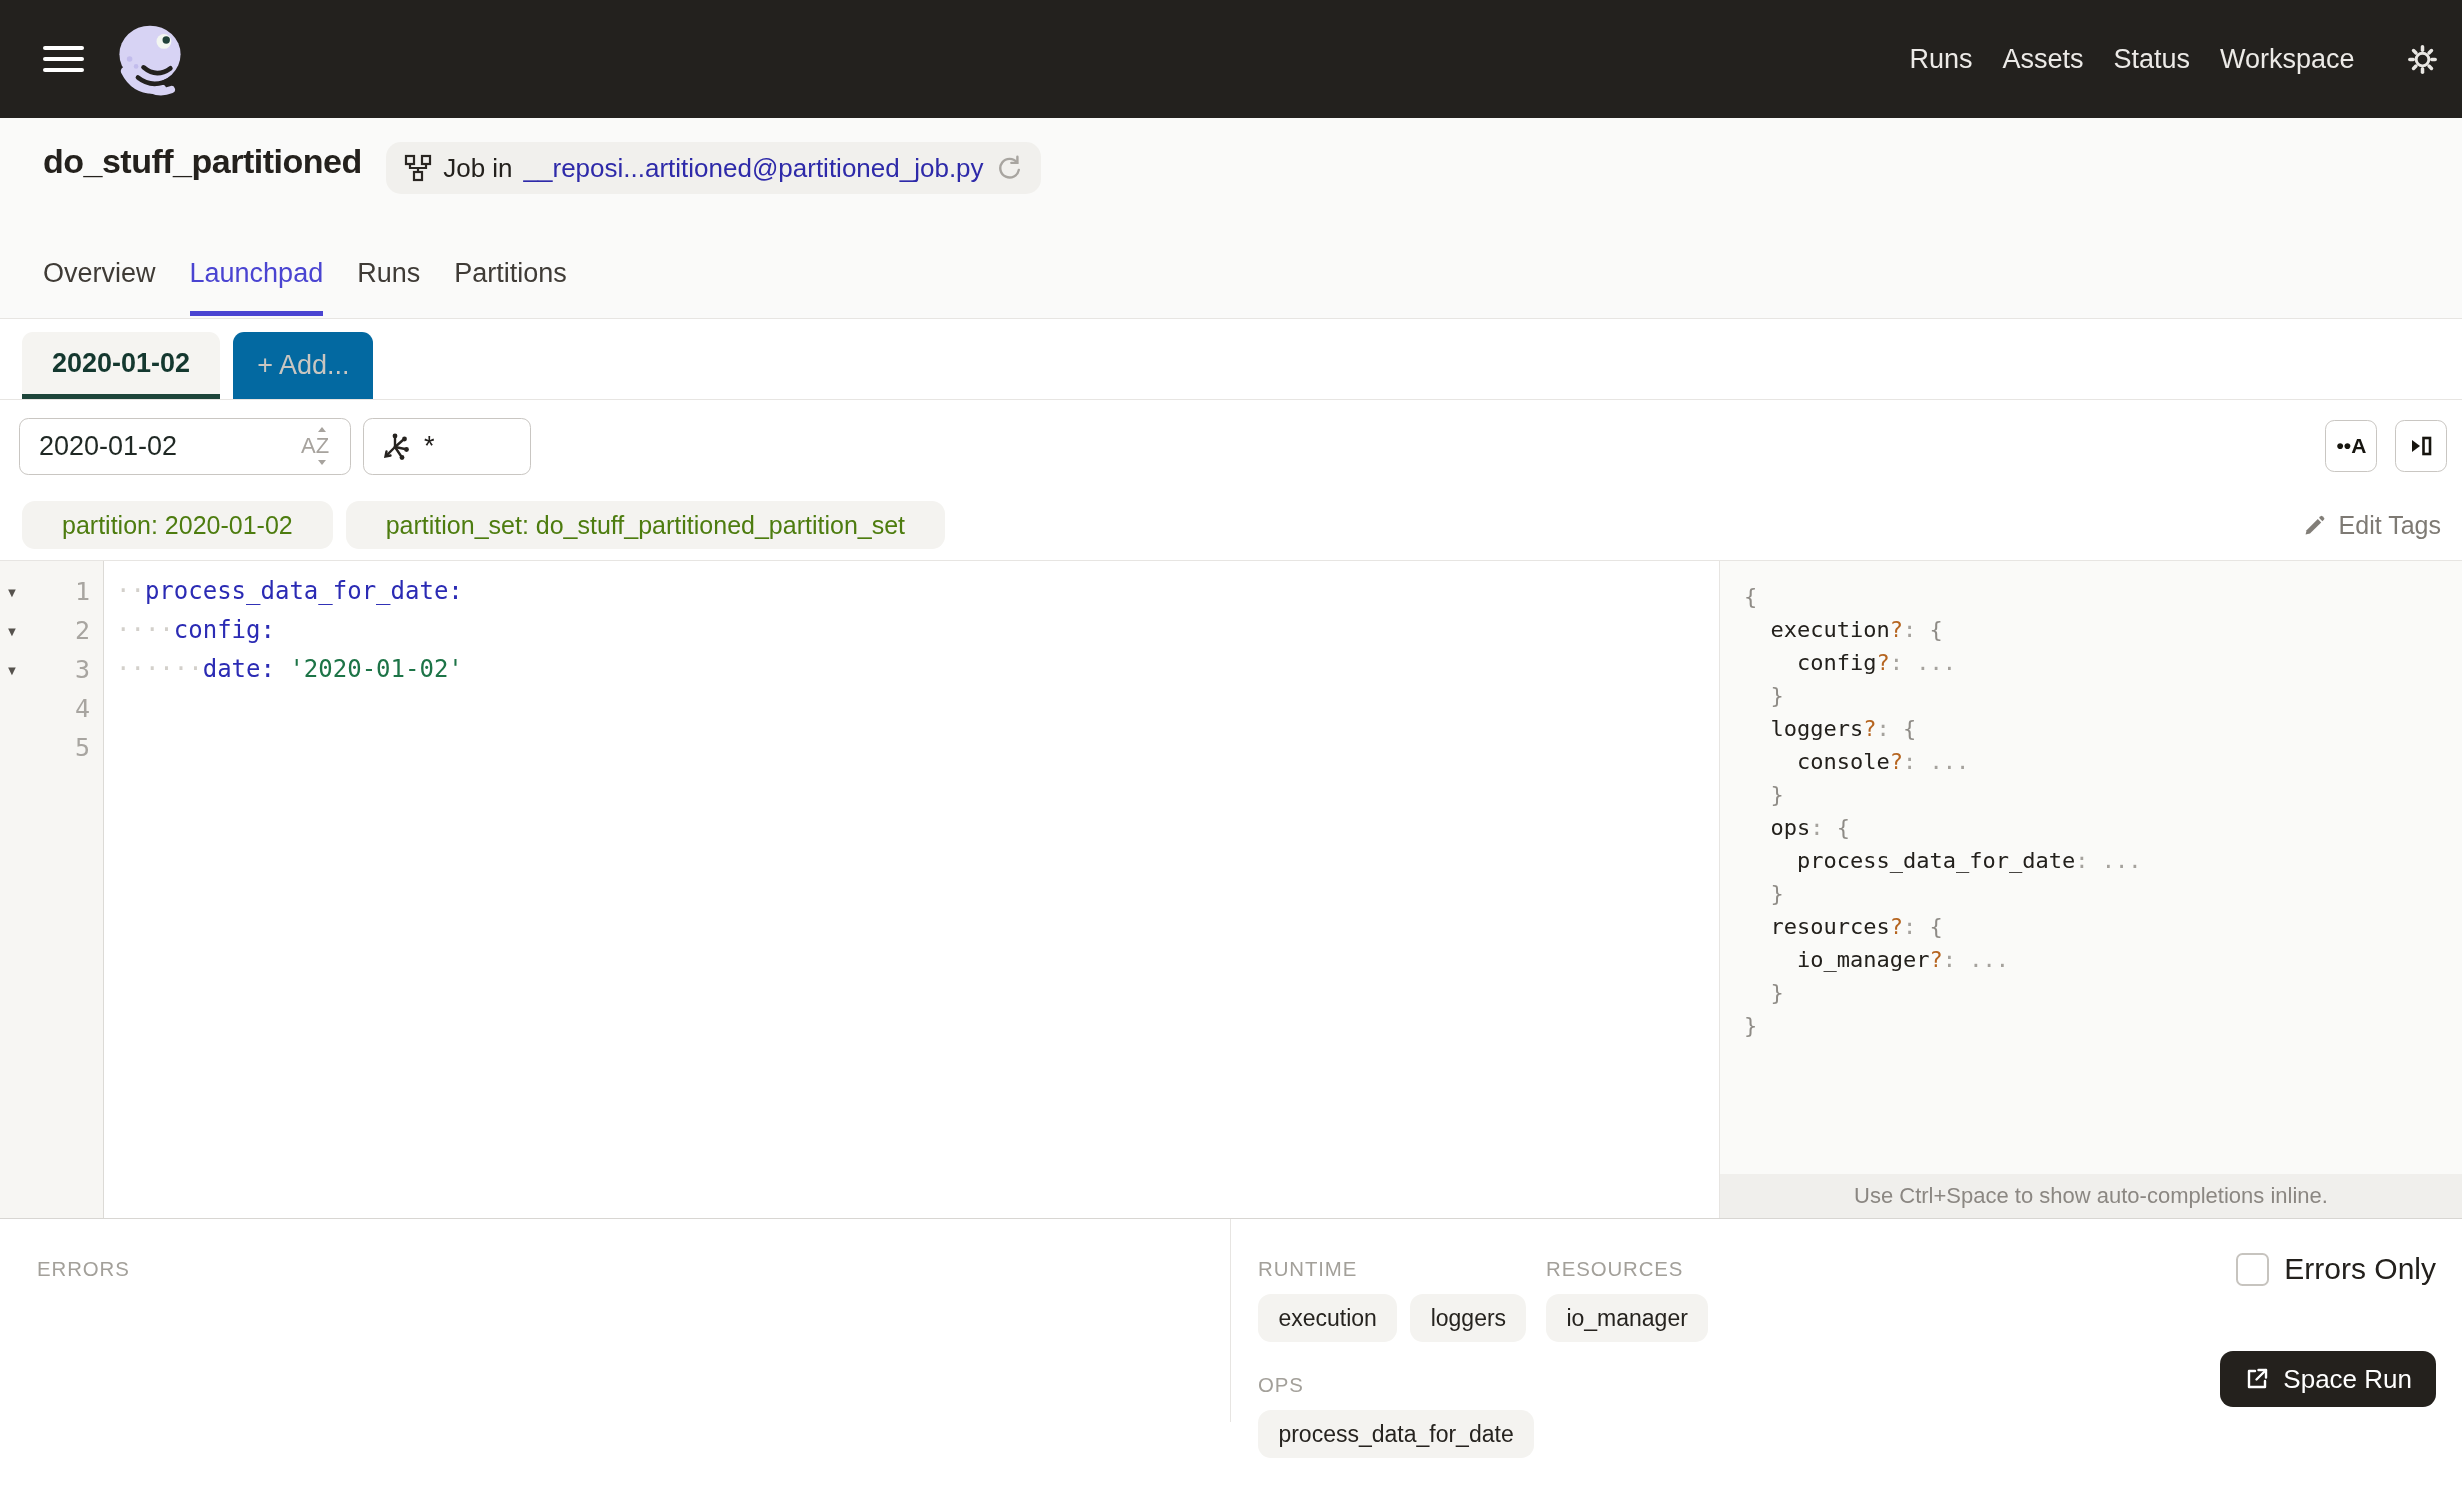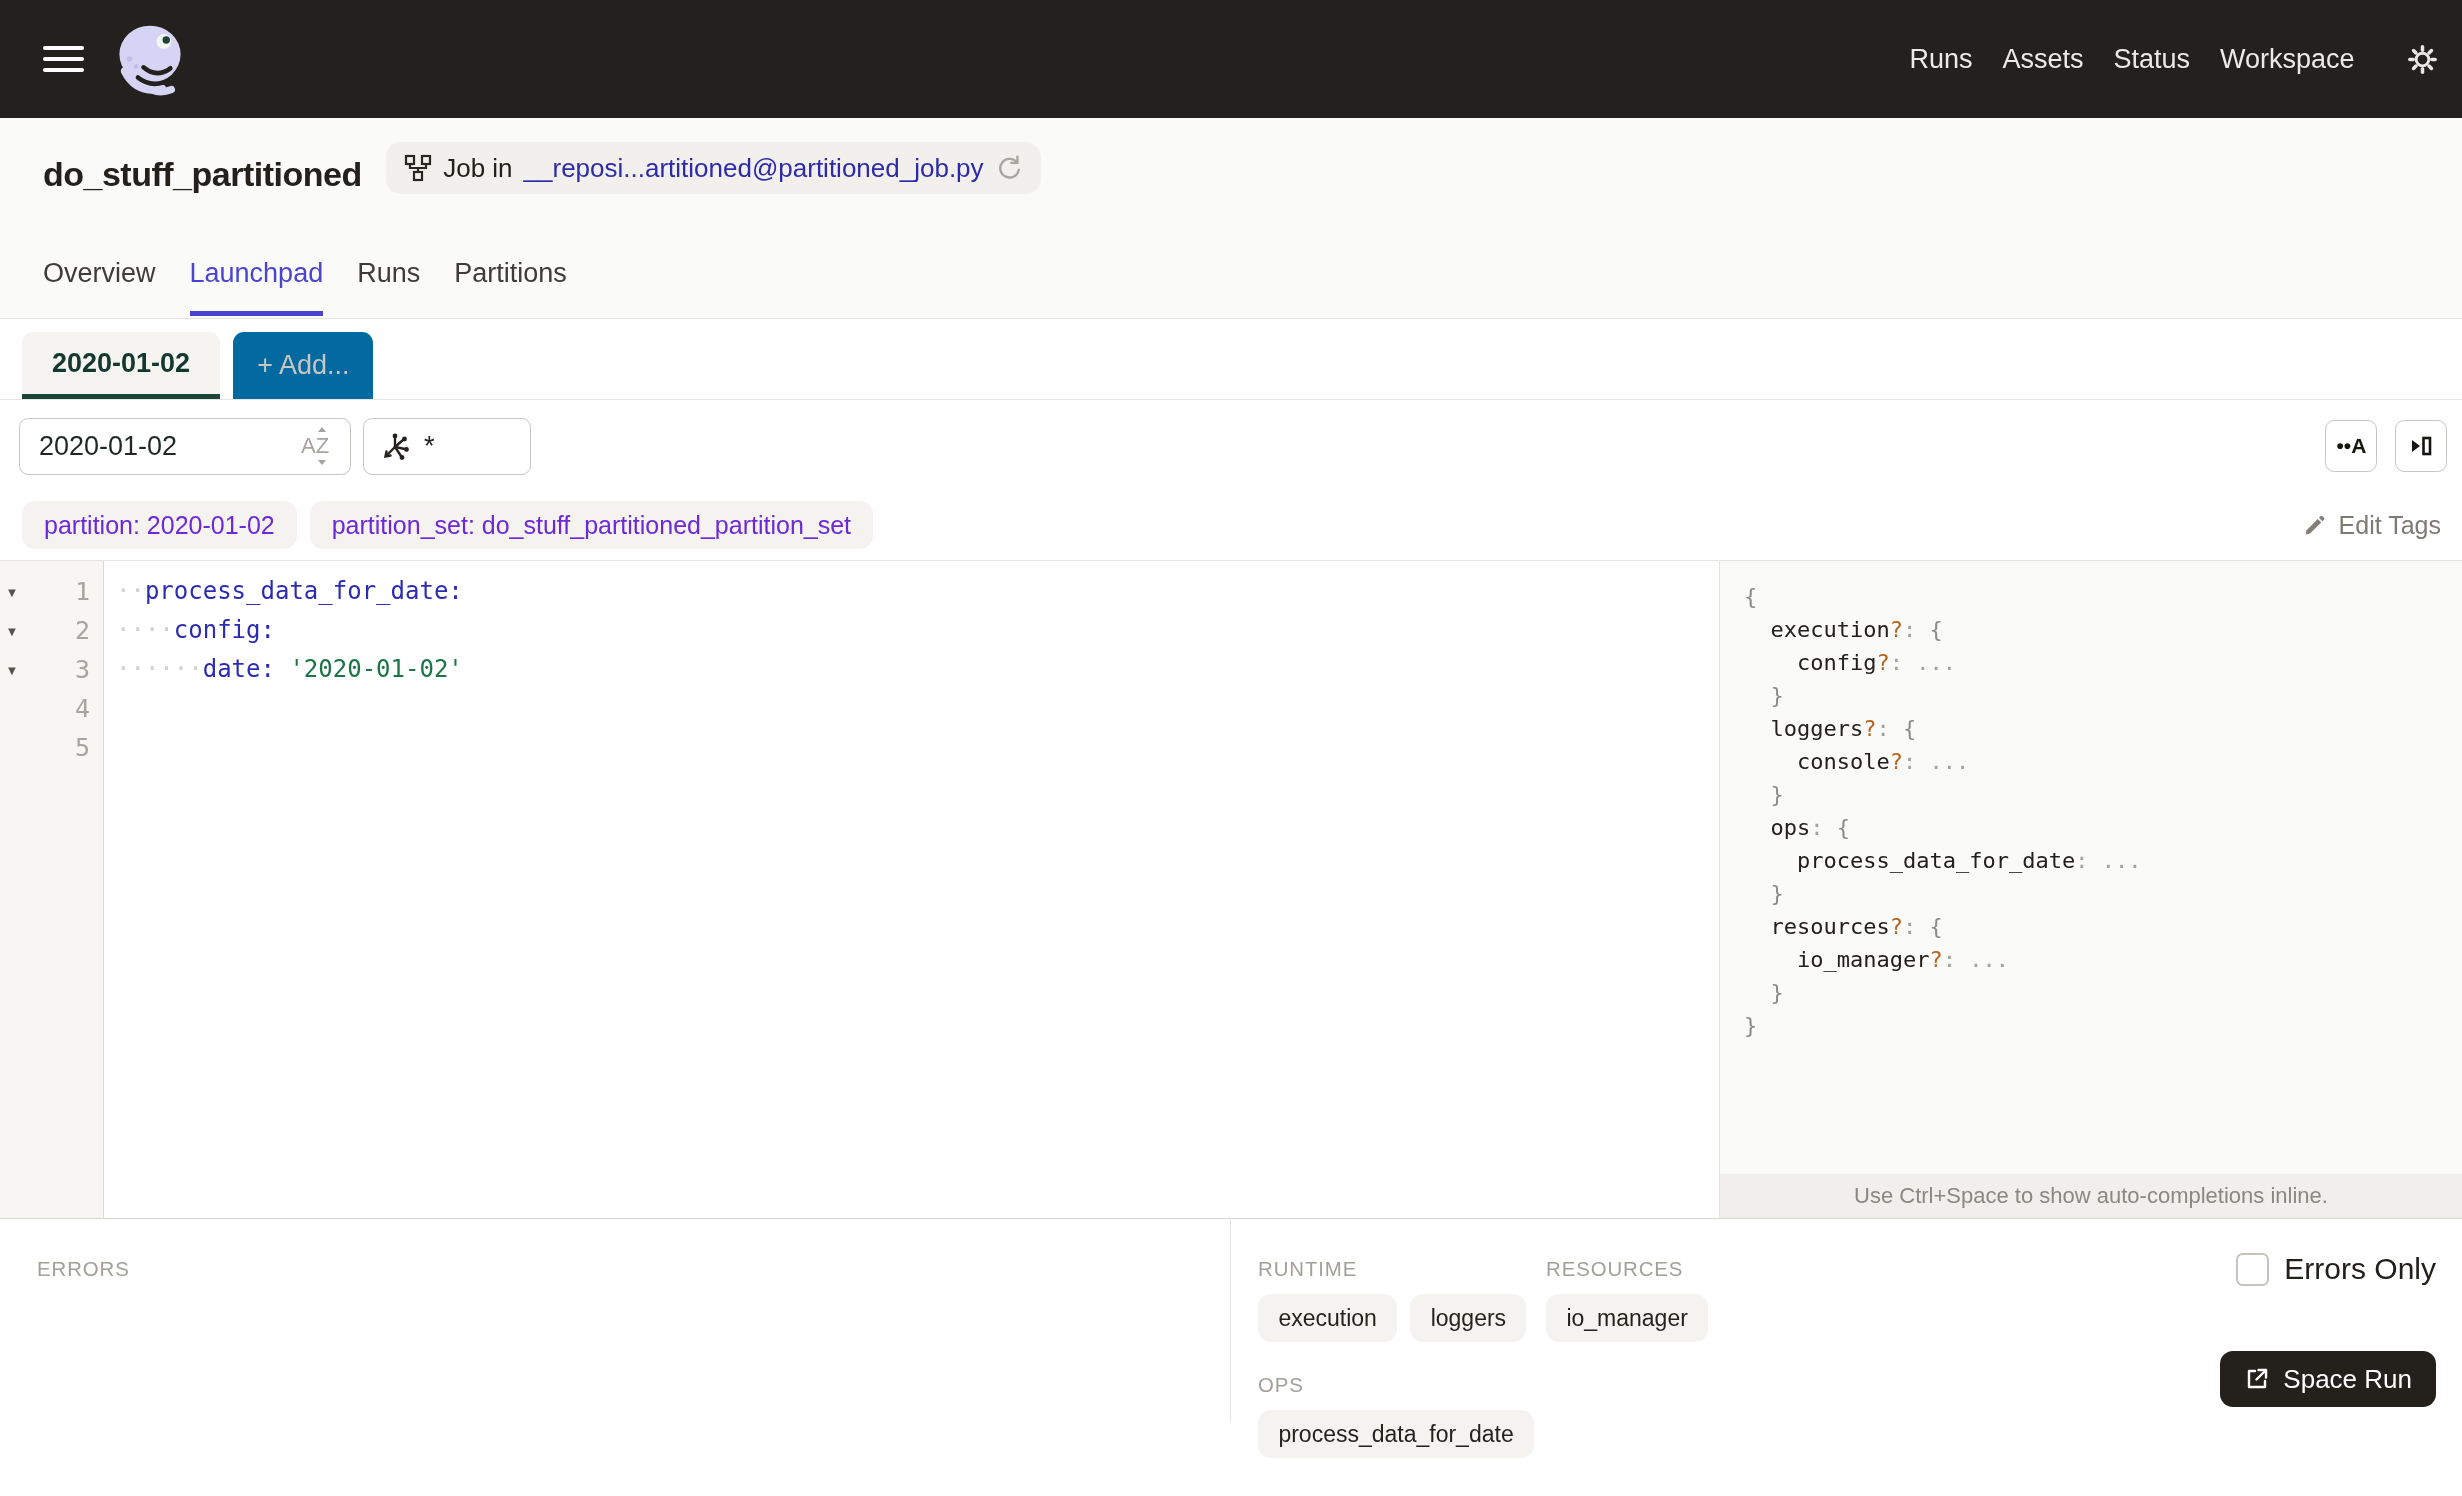--- a/index.html
+++ b/index.html
@@ -19,21 +19,21 @@
   .search-ph{margin-left:15px;font-size:26px;color:#b3b0ab;}
   .kbd{position:absolute;right:13px;top:10.2px;width:33px;height:35px;background:#514e4a;
        border-radius:7.4px;color:#d9d6d1;font-size:24px;display:flex;align-items:center;justify-content:center;}
   .navlinks{margin-left:auto;display:flex;gap:30px;margin-right:48px;}
   .navlink{font-size:27px;font-weight:500;color:#eceae7;cursor:pointer;text-decoration:none;}
   .gear{margin-right:20.4px;cursor:pointer;display:flex;}
 
   
   .header{position:absolute;top:118px;left:0;width:2462px;height:201px;background:#fafaf9;
           border-bottom:0.9px solid #e7e5e2;box-sizing:border-box;}
-  .title-row{display:flex;align-items:flex-end;gap:24px;padding:24px 0 0 43px;}
+  .title-row{display:flex;align-items:flex-start;gap:24px;padding:24px 0 0 43px;}
   .page-title{margin:0;font-size:34px;font-weight:700;letter-spacing:-0.5px;color:#24211d;}
   .job-badge{height:52px;background:#f1f0ed;border-radius:15px;display:flex;align-items:center;
              gap:11px;padding:0 18.5px;font-size:26px;color:#24211d;}
   .job-link{color:var(--c-link,#2e2aa9);cursor:pointer;text-decoration:none;}
   .jtabs{position:absolute;left:43px;bottom:1.9px;display:flex;gap:34px;}
   .jtab{font-size:27px;font-weight:500;color:#3f3b36;padding-bottom:22px;
         border-bottom:5.6px solid transparent;cursor:pointer;}
   .jtab.active{color:var(--c-accent,#4a44d1);border-bottom-color:var(--c-accent,#4a44d1);}
 
   
@@ -60,22 +60,22 @@
   .az .car.dn{bottom:-8.3px;border-top:5.6px solid #a7a39e;}
   .toolbar-actions{margin-left:auto;margin-right:15px;display:flex;gap:17.6px;}
   .iconbtn{width:52px;height:52px;box-sizing:border-box;border:1.9px solid #c9c6c2;border-radius:9.3px;
            background:#fff;display:flex;align-items:center;justify-content:center;cursor:pointer;
            font-size:21px;font-weight:700;color:#17150f;padding:0;}
 
   
   .tags-row{position:absolute;top:490px;left:0;width:2462px;height:71px;background:#fff;
             border-bottom:0.9px solid #e7e5e2;box-sizing:border-box;display:flex;align-items:center;
             padding-left:22px;gap:13px;}
-  .tagpill{height:48px;background:#f4f3f0;border-radius:13px;padding:0 22px;font-size:25px;
-           color:#6d28d9;display:flex;align-items:center;}
+  .tagpill{height:48px;background:#f4f3f0;border-radius:13px;padding:0 40px;font-size:25px;
+           color:#4d7c0f;display:flex;align-items:center;}
   .edit-tags{margin-left:auto;margin-right:15px;display:flex;align-items:center;gap:11px;
              background:none;border:none;font-family:inherit;font-size:25px;color:#7e7a74;cursor:pointer;}
 
   
   .editor-area{position:absolute;top:561px;left:0;width:2462px;height:657px;background:#fff;}
   .gutter{position:absolute;left:0;top:0;bottom:0;width:104px;background:#f7f6f3;
           border-right:0.9px solid #dcdad6;box-sizing:border-box;padding-top:11px;}
   .grow{position:relative;height:39px;}
   .fold{position:absolute;left:5.6px;top:50%;transform:translateY(-50%);font-size:13px;color:#56524d;cursor:pointer;}
   .lnum{position:absolute;right:13px;top:0;line-height:39px;font-family:"DejaVu Sans Mono",monospace;

